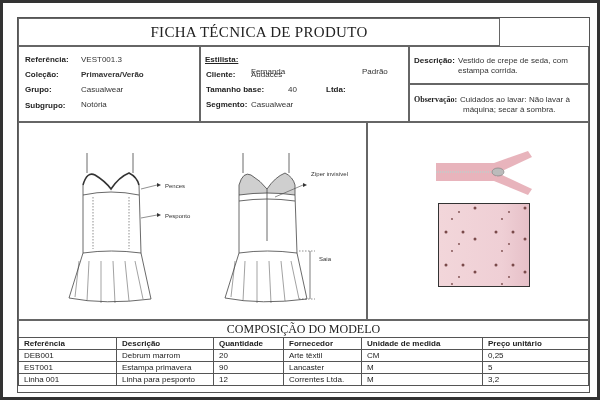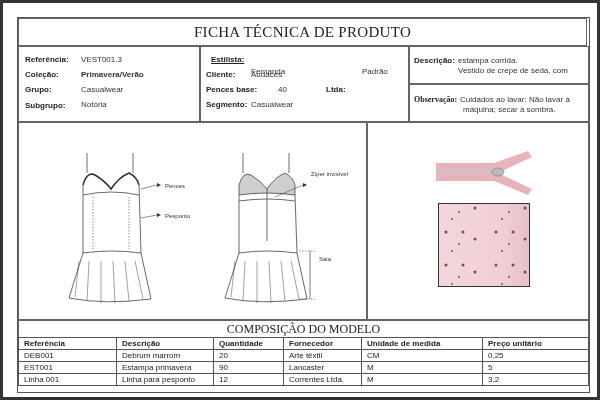--- a/index.html
+++ b/index.html
@@ -1,21 +1,21 @@
 <!DOCTYPE html>
 <html><head>
 <meta charset="utf-8">
 <style>
   * { box-sizing: border-box; margin: 0; padding: 0; }
   html, body { width: 600px; height: 400px; background: #ffffff; overflow: hidden; }
   body { position: relative; font-family: "Liberation Sans", sans-serif; color: #222; }
   .outer { position: absolute; left: 0; top: 0; width: 600px; height: 400px; border: 3px solid #333; background: #fff; }
   .sheet { position: absolute; left: 14px; top: 14px; width: 573px; height: 376px; border: 1px solid #555; }
   .box { position: absolute; border: 1px solid #666; background: #fff; }
-  .title { left: 0; top: 0; width: 569px; height: 28px; display: flex; align-items: center; justify-content: center;
+  .title { left: 0; top: 0; width: 482px; height: 28px; display: flex; align-items: center; justify-content: center;
            font-family: "Liberation Serif", serif; font-size: 15px; letter-spacing: 0.3px; color: #222; }
   .field { position: absolute; font-size: 8px; white-space: nowrap; }
   .lbl { font-weight: bold; color: #222; }
   .val { color: #333; }
   .multi { position: absolute; font-size: 8px; line-height: 10px; }
   .comp-title { left: 0; top: 302px; width: 571px; height: 17px; display: flex; align-items: center; justify-content: center;
                 font-family: "Liberation Serif", serif; font-size: 12px; color: #222; border-bottom: none; }
   table { position: absolute; left: 0; top: 319px; width: 571px; border-collapse: collapse; font-size: 8px; }
   th, td { border: 1px solid #555; height: 12px; padding: 0 5px; text-align: left; white-space: nowrap; }
   th { font-weight: bold; }
@@ -34,37 +34,37 @@
     <div class="field" style="left:62px;top:8px;"><span class="val">VEST001.3</span></div>
     <div class="field" style="left:6px;top:23px;"><span class="lbl">Coleção:</span></div>
     <div class="field" style="left:62px;top:23px;font-weight:bold;"><span class="val">Primavera/Verão</span></div>
     <div class="field" style="left:6px;top:38px;"><span class="lbl">Grupo:</span></div>
     <div class="field" style="left:62px;top:38px;"><span class="val">Casualwear</span></div>
     <div class="field" style="left:6px;top:54px;"><span class="lbl">Subgrupo:</span></div>
     <div class="field" style="left:62px;top:53px;"><span class="val">Notória</span></div>
   </div>
 
   <div class="box" style="left:182px;top:28px;width:209px;height:76px;">
-    <div class="field" style="left:10px;top:8px;text-decoration:underline;"><span class="lbl">Estilista:</span></div>
+    <div class="field" style="left:4px;top:8px;text-decoration:underline;"><span class="lbl">Estilista:</span></div>
     <div class="field" style="left:50px;top:8px;margin-top:12px;"><span class="val">Fernanda</span></div>
     <div class="field" style="left:5px;top:23px;"><span class="lbl">Cliente:</span></div>
     <div class="field" style="left:50px;top:23px;"><span class="val">Audaces</span></div>
-    <div class="field" style="left:5px;top:38px;"><span class="lbl">Pences base:</span></div>
-    <div class="field" style="left:77px;top:38px;"><span class="val">40</span></div>
+    <div class="field" style="left:5px;top:38px;"><span class="lbl">Tamanho base:</span></div>
+    <div class="field" style="left:87px;top:38px;"><span class="val">40</span></div>
     <div class="field" style="left:125px;top:38px;"><span class="lbl">Ltda:</span></div>
     <div class="field" style="left:161px;top:20px;"><span class="val">Padrão</span></div>
     <div class="field" style="left:5px;top:53px;"><span class="lbl">Segmento:</span></div>
     <div class="field" style="left:50px;top:53px;"><span class="val">Casualwear</span></div>
   </div>
 
   <div class="box" style="left:391px;top:28px;width:180px;height:38px;">
     <div class="field" style="left:4px;top:9px;"><span class="lbl">Descrição:</span></div>
     <div class="multi" style="left:48px;top:9px;">
+      <div class="val">Vestido de crepe de seda, com</div>
       <div class="val">estampa corrida.</div>
-      <div class="val">Vestido de crepe de seda, com</div>
     </div>
   </div>
 
   <div class="box" style="left:391px;top:66px;width:180px;height:38px;">
     <div class="field" style="left:4px;top:10px;font-family:Liberation Serif, serif;"><span class="lbl">Observação:</span></div>
     <div class="multi" style="left:50px;top:10px;">
       <div class="val">Cuidados ao lavar: Não lavar à</div>
       <div class="val" style="padding-left:3px;">máquina; secar à sombra.</div>
     </div>
   </div>

